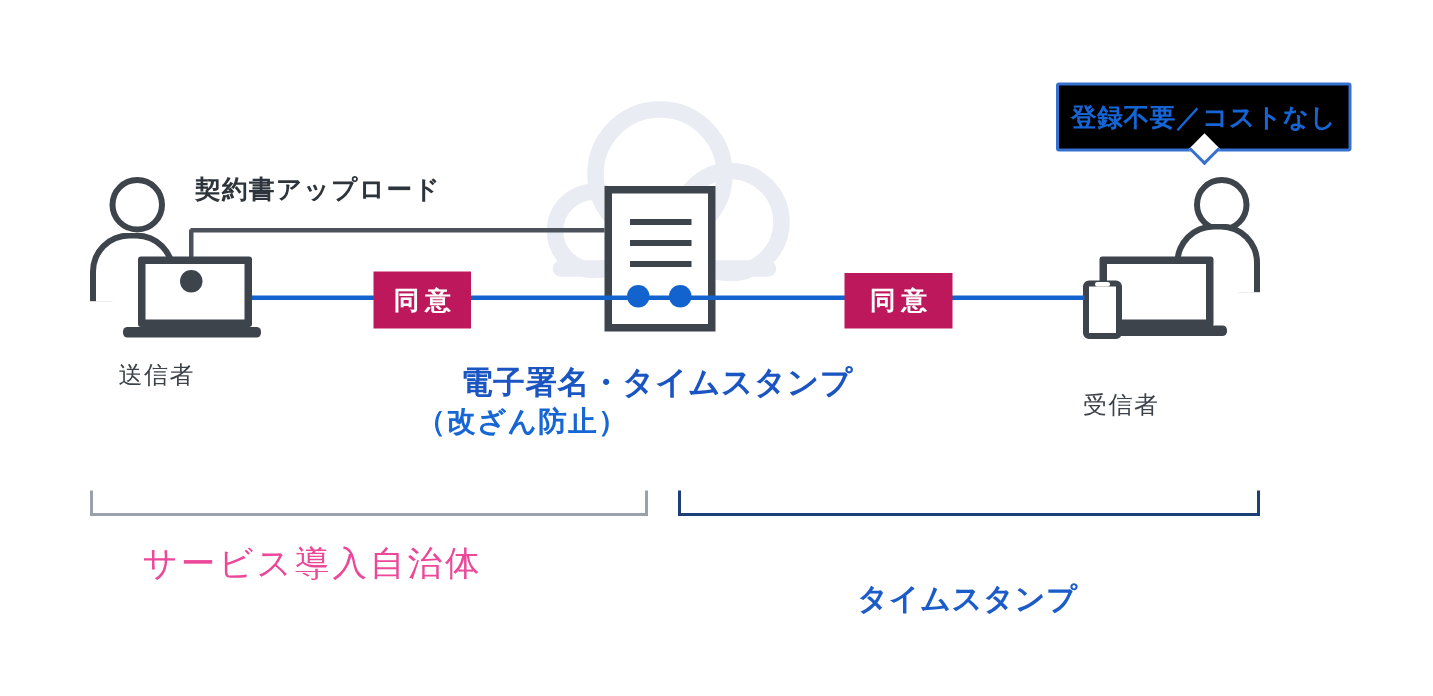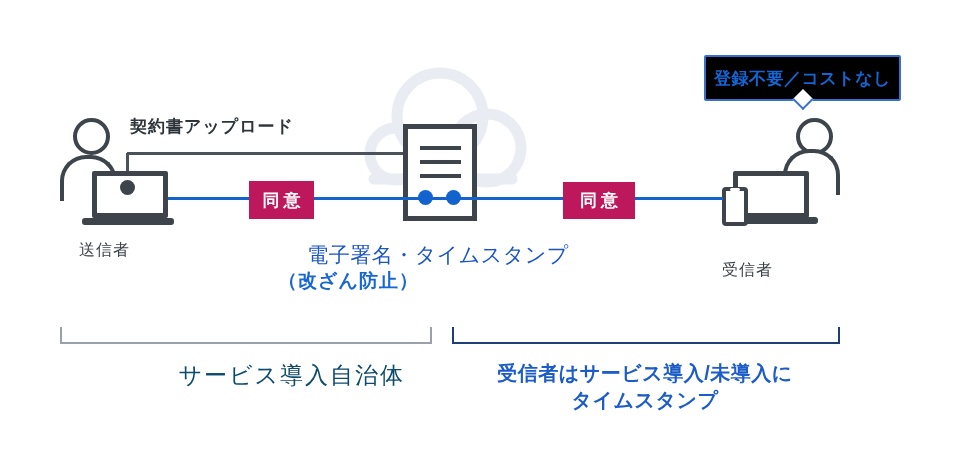--- a/index.html
+++ b/index.html
@@ -48,27 +48,27 @@
   
   .agree{
     position:absolute;background:#be185d;color:#fff;display:flex;align-items:center;justify-content:center;
     font-weight:bold;font-size:17px;letter-spacing:4px;z-index:5;padding-left:4px;box-sizing:border-box;
   }
   .agree.left{left:249px;top:181px;width:65px;height:38px;}
   .agree.right{left:563px;top:182px;width:72px;height:37px;}
   
   .person-label{position:absolute;width:100px;text-align:left;font-size:16px;color:#3c424a;letter-spacing:1px;z-index:3;}
   .person-label.sender{left:79px;top:240px;} .person-label.receiver{left:722px;top:240px;margin-top:20px;}
-  .center-title{position:absolute;left:278px;top:241px;width:320px;text-align:center;font-size:21px;font-weight:normal;color:#1a55c2;letter-spacing:.5px;z-index:3;}
+  .center-title{position:absolute;left:278px;top:241px;width:320px;text-align:center;font-size:21px;font-weight:bold;color:#1a55c2;letter-spacing:.5px;z-index:3;}
   .center-subtitle{position:absolute;left:278px;top:268px;width:320px;font-size:19px;font-weight:bold;color:#1667d4;letter-spacing:1px;z-index:3;}
   
   .bracket{position:absolute;top:327px;height:15px;border-left:2px solid;border-right:2px solid;border-bottom:2px solid;}
   .bracket.left{left:60px;width:368px;border-color:#9aa1aa;}
   .bracket.right{left:452px;width:384px;border-color:#1d3e76;}
-  .footer-left{position:absolute;left:95px;top:360px;width:310px;text-align:right;font-size:23px;color:#0c4a6e;letter-spacing:2px;}
+  .footer-left{position:absolute;left:95px;top:360px;width:310px;text-align:left;font-size:23px;color:#ec4899;letter-spacing:2px;}
   .footer-right{position:absolute;left:453px;top:360px;width:384px;text-align:center;font-size:20px;font-weight:bold;color:#1b5cc9;line-height:27px;letter-spacing:.5px;}
 </style>
 </head>
 <body>
 
 <div class="canvas">
 
   <div class="badge">
     <span class="badge-label">登録不要／コストなし</span>
     <div class="badge-tail"></div>
@@ -114,17 +114,17 @@
   <div class="agree left">同意</div>
   <div class="agree right">同意</div>
 
   <div class="center-title">電子署名・タイムスタンプ</div>
   <div class="center-subtitle">（改ざん防止）</div>
 
   <div class="bracket left"></div>
   <div class="bracket right"></div>
   <div class="footer-left">サービス導入自治体</div>
   <div class="footer-right">
-    <span>受信者はサービス導入/未導入に</span><br>
+    <br>
     <span>タイムスタンプ</span>
   </div>
 
 </div>
 
 </body></html>

